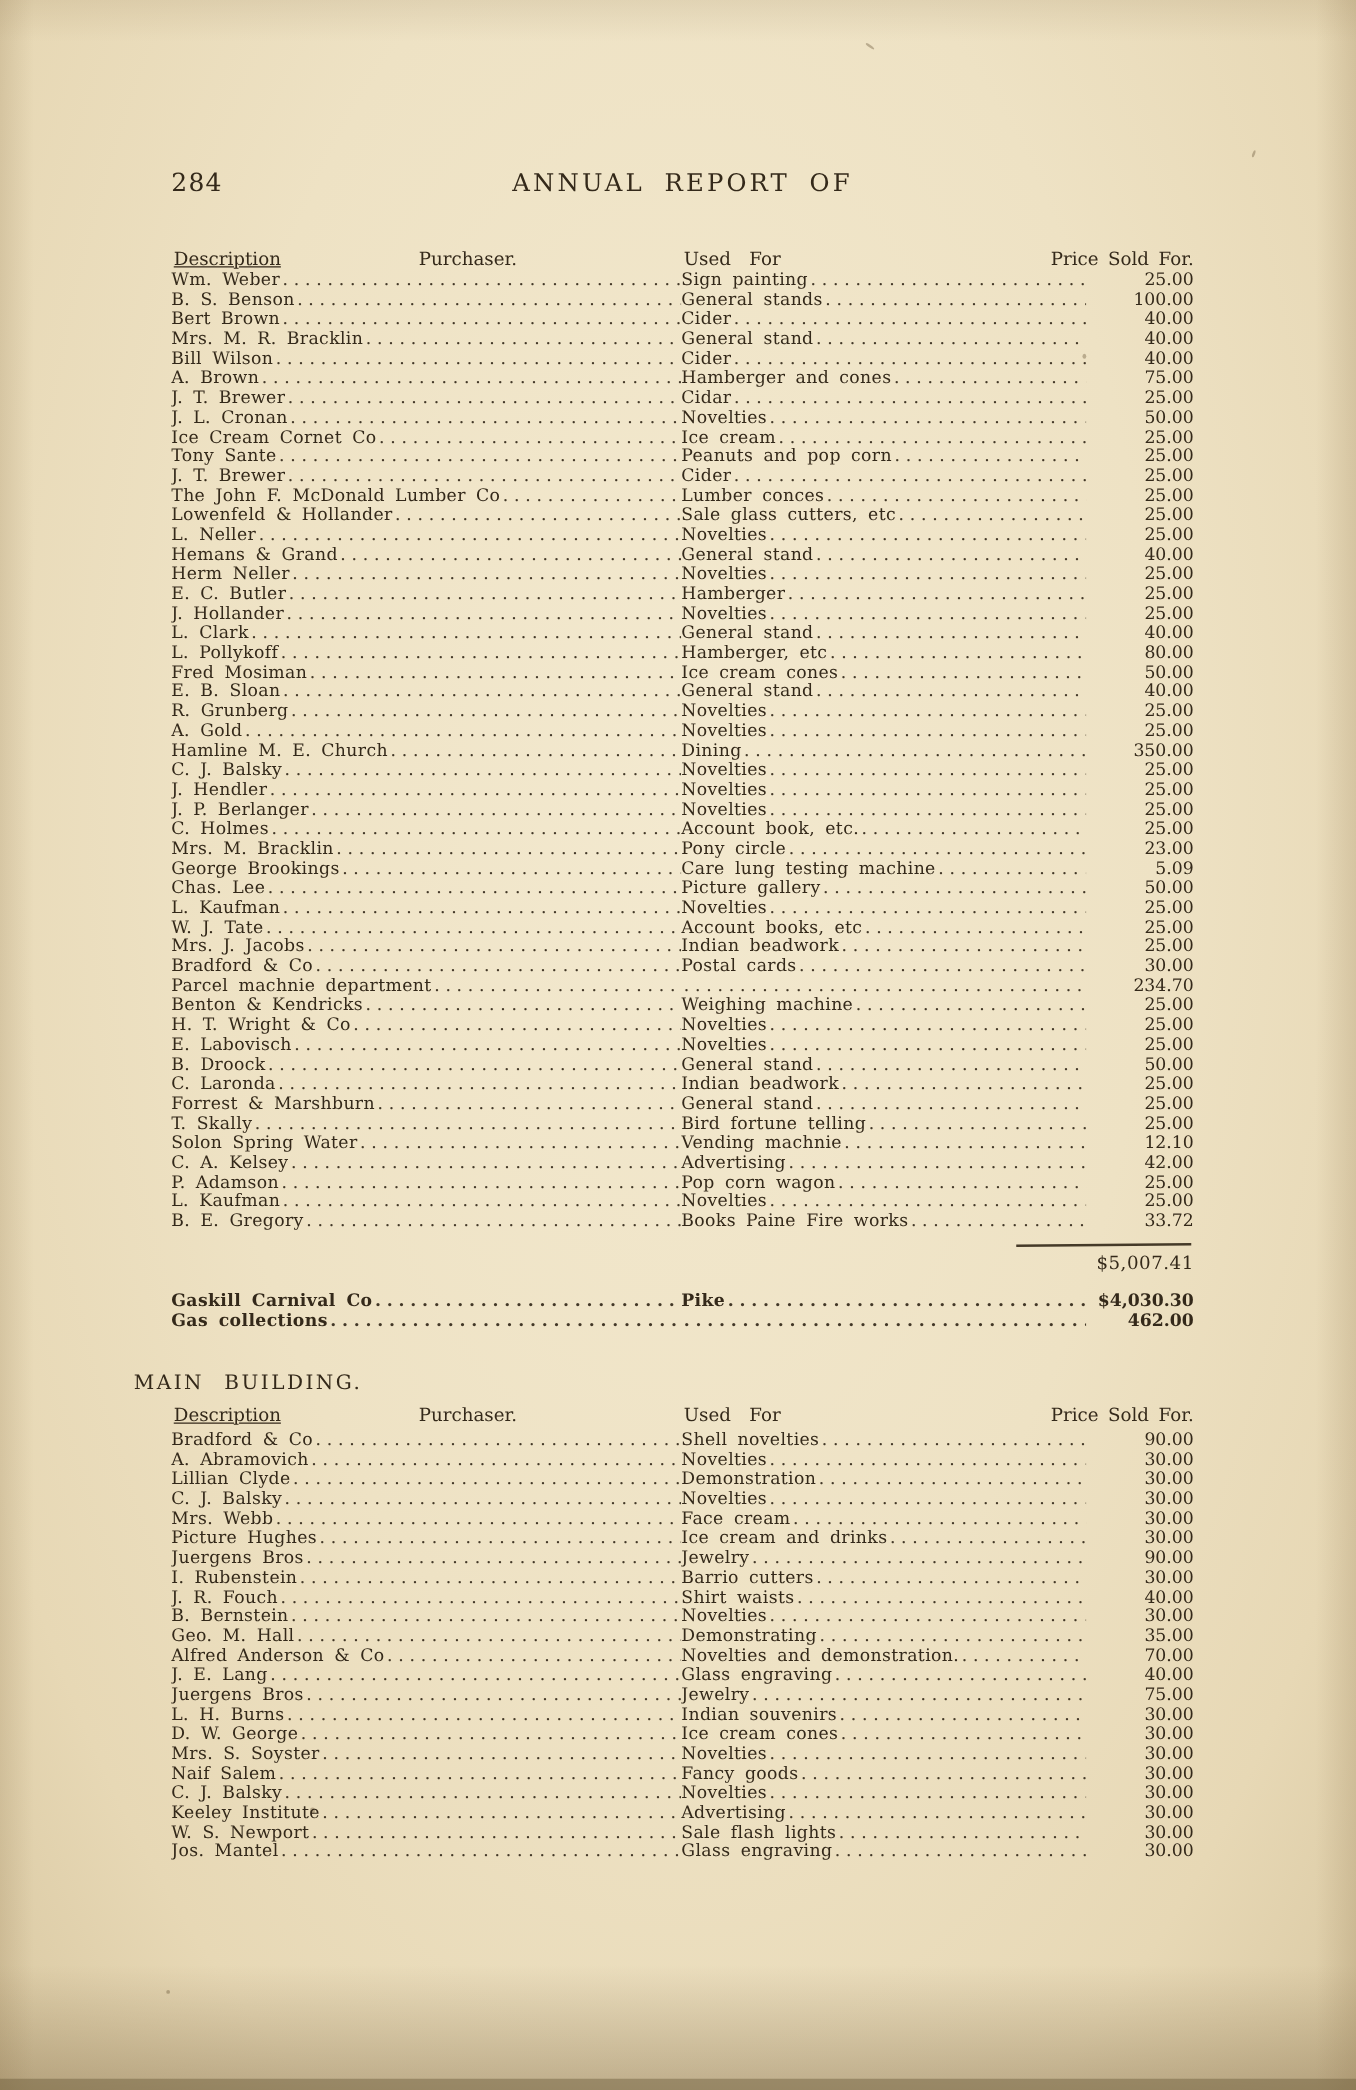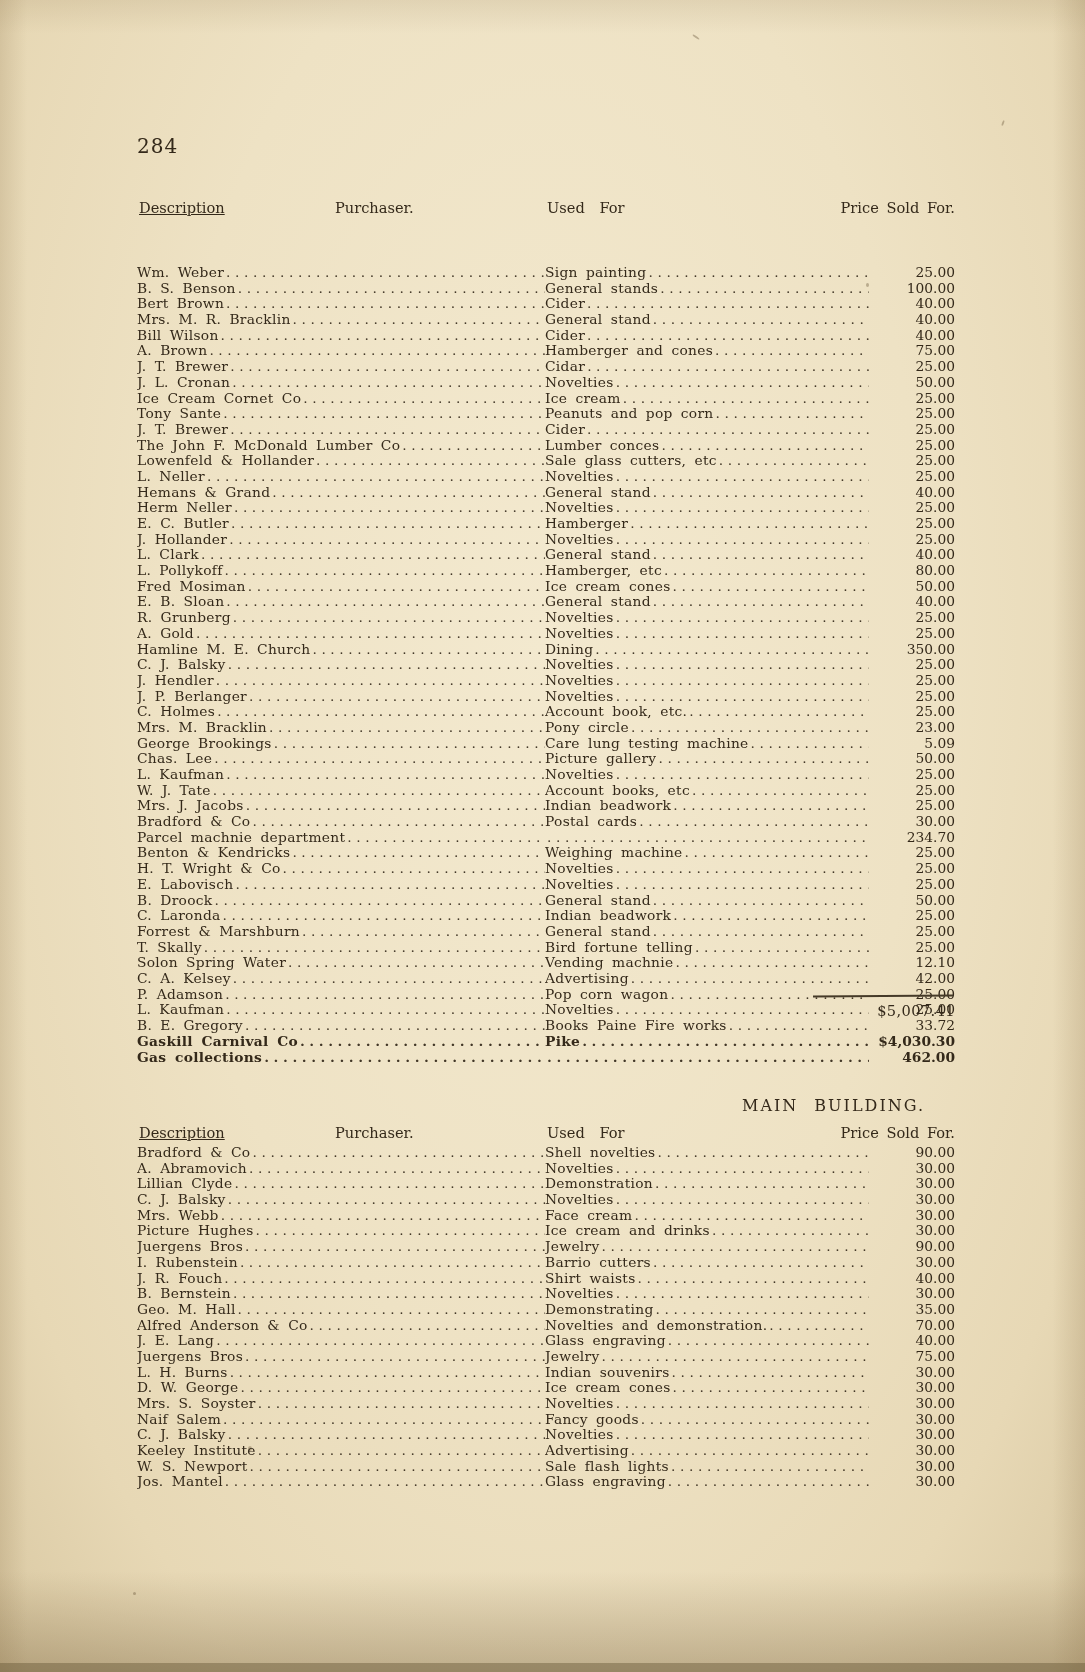--- a/index.html
+++ b/index.html
@@ -55,46 +55,47 @@
   .lead::after {
     content:"..........................................................................................................................................";
     letter-spacing:4.6px; margin-left:2px; font-size:13.8px;
   }
 
   .sum { position:absolute; left:137px; width:818px; }
   .sum-rule { position:absolute; right:2px; top:0; width:140px;
               border-top:2.2px solid #453a28; transform:rotate(-.5deg); }
   .sum-amt  { position:absolute; right:0; top:7px; font-size:14.6px; letter-spacing:.4px; }
 
-  .bhead { position:absolute; top:1096px; left:137px; width:818px; text-align:right;
+  .bhead { position:absolute; top:1096px; left:137px; width:818px; text-align:left;
            font-size:16px; letter-spacing:2px; word-spacing:9px; transform:translateX(-30px); }
 </style>
 </head>
 <body>
 
 <div class="sheet">
 
   <div class="speck" style="left:692px; top:36px; width:8px; height:2px; transform:rotate(35deg);"></div>
   <div class="speck" style="left:866px; top:283px; width:3px; height:4px;"></div>
   <div class="speck" style="left:248px; top:1446px; width:4px; height:5px;"></div>
   <div class="speck" style="left:133px; top:1592px; width:3px; height:3px;"></div>
   <div class="speck" style="left:1002px; top:120px; width:2px; height:6px; transform:rotate(20deg);"></div>
 
   <div class="pagehead">
     <span class="pagenum">284</span>
+    <span class="ptitle">ANNUAL REPORT OF</span>
   </div>
 
   <div class="thead" style="top:199px;">
     <span class="h h-desc">Description</span>
     <span class="h h-pur">Purchaser.</span>
     <span class="h h-use">Used For</span>
     <span class="h h-price">Price Sold For.</span>
   </div>
 
-  <div class="rows" id="t1-rows" style="top:217px;margin-top:48px;">
+  <div class="rows" id="t1-rows" style="top:217px;">
       <div class="row">
         <span class="c1">
           <span class="txt">Wm. Weber</span>
           <span class="lead"></span>
         </span>
         <span class="c2">
           <span class="txt">Sign painting</span>
           <span class="lead"></span>
         </span>
         <span class="c3">25.00</span>

